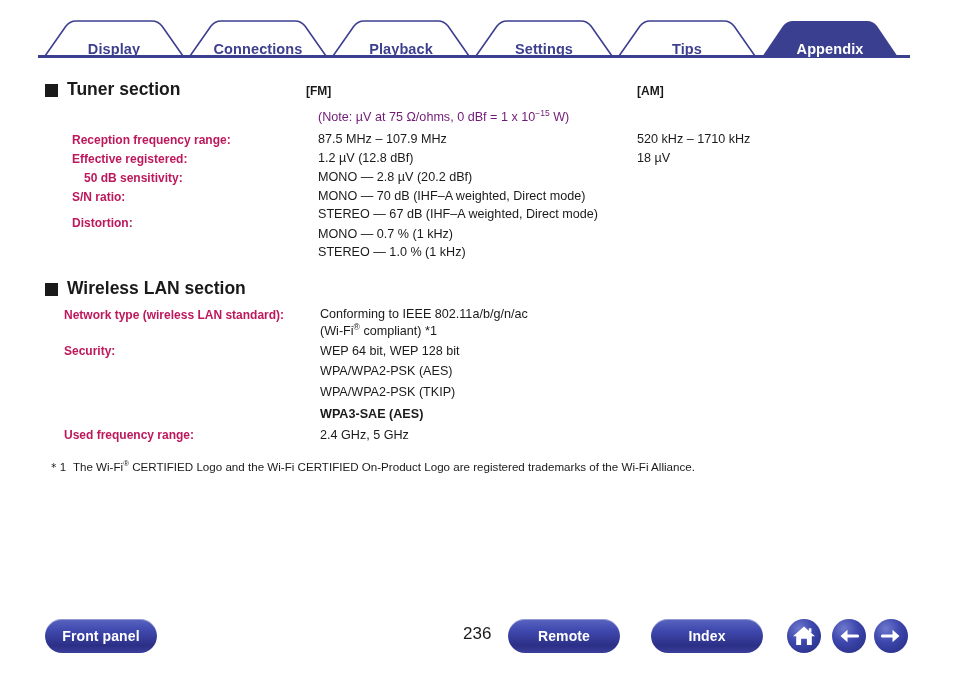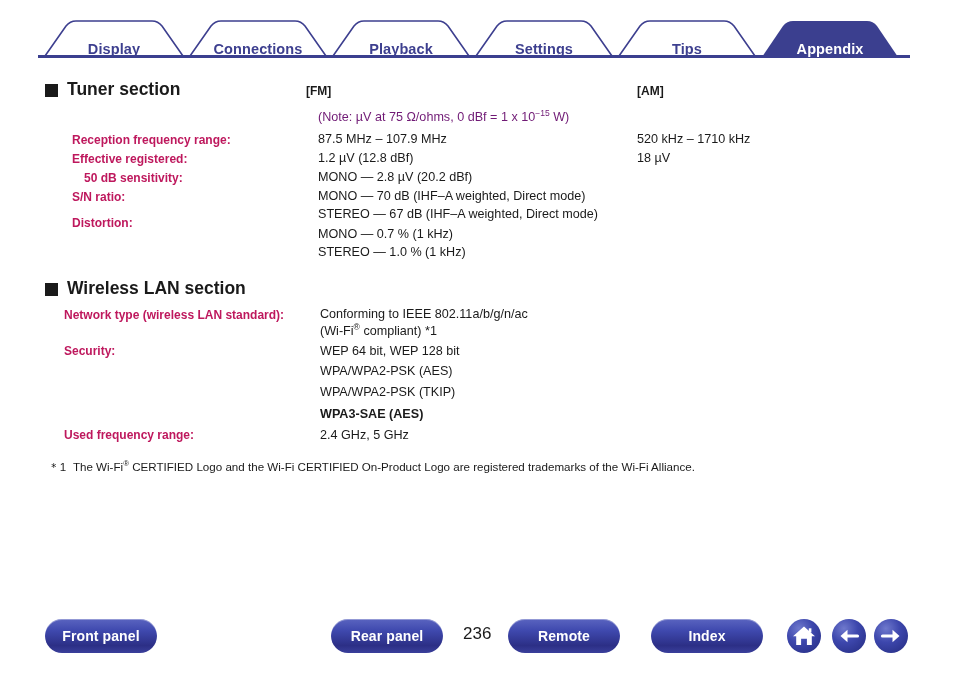--- a/index.html
+++ b/index.html
@@ -229,21 +229,20 @@
   <div class="spec-label" style="left:64px;  top:428px;">Used frequency range:</div>
   <div class="spec-value" style="left:320px; top:428px;">2.4 GHz, 5 GHz</div>
 
   <div class="footnote" style="left:48px; top:460px;">
     <span class="fstar">＊1</span>&nbsp;&nbsp;<span>The Wi-Fi</span><sup>®</sup><span> CERTIFIED Logo and the Wi-Fi CERTIFIED On-Product Logo are registered trademarks of the Wi-Fi Alliance.</span>
   </div>
 </div>
 
 <div id="bottombar">
   <div class="pill" style="left:45px;  width:112px;">Front panel</div>
-  <div class="pill" style="left:331px; width:112px;">Rear panel</div>
 
   <div class="page-num" style="left:463px;">236</div>
 
   <div class="pill" style="left:508px; width:112px;">Remote</div>
   <div class="pill" style="left:651px; width:112px;">Index</div>
 
   <div class="circ" style="left:787px;">
     <svg width="34" height="34" viewBox="0 0 34 34">
       <path d="M17 7.5 L28 17.2 L24.8 17.2 L24.8 26 L19.9 26 L19.9 19.8 L14.1 19.8 L14.1 26 L9.2 26 L9.2 17.2 L6 17.2 Z" fill="#ffffff"></path>
       <rect x="21.8" y="9.3" width="2.6" height="4.2" fill="#ffffff"></rect>

